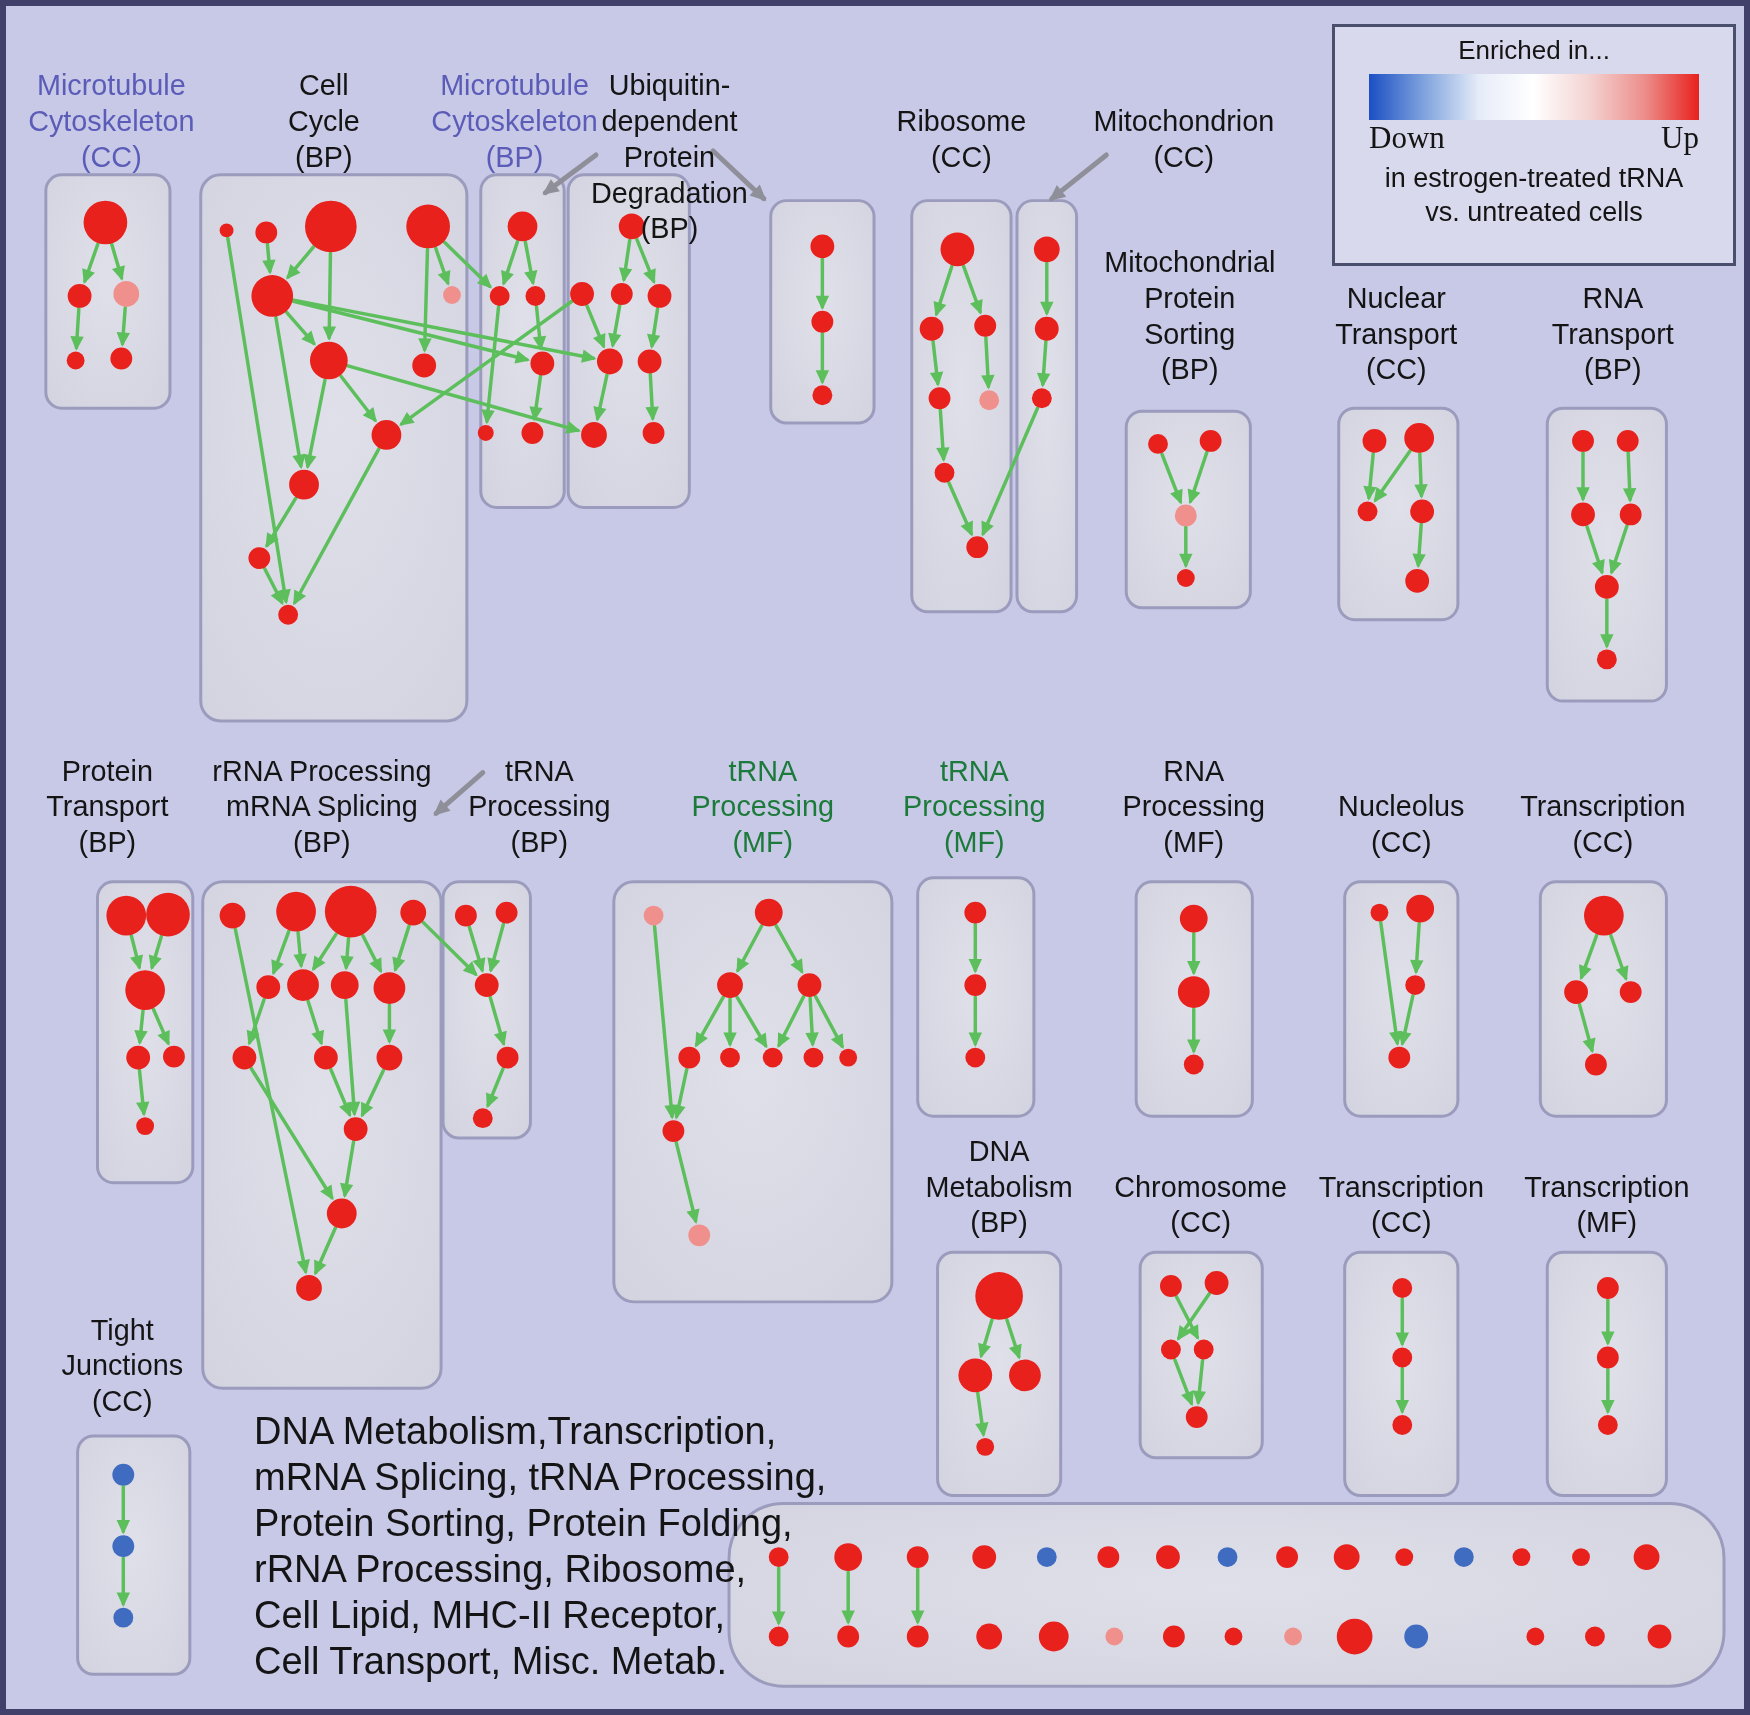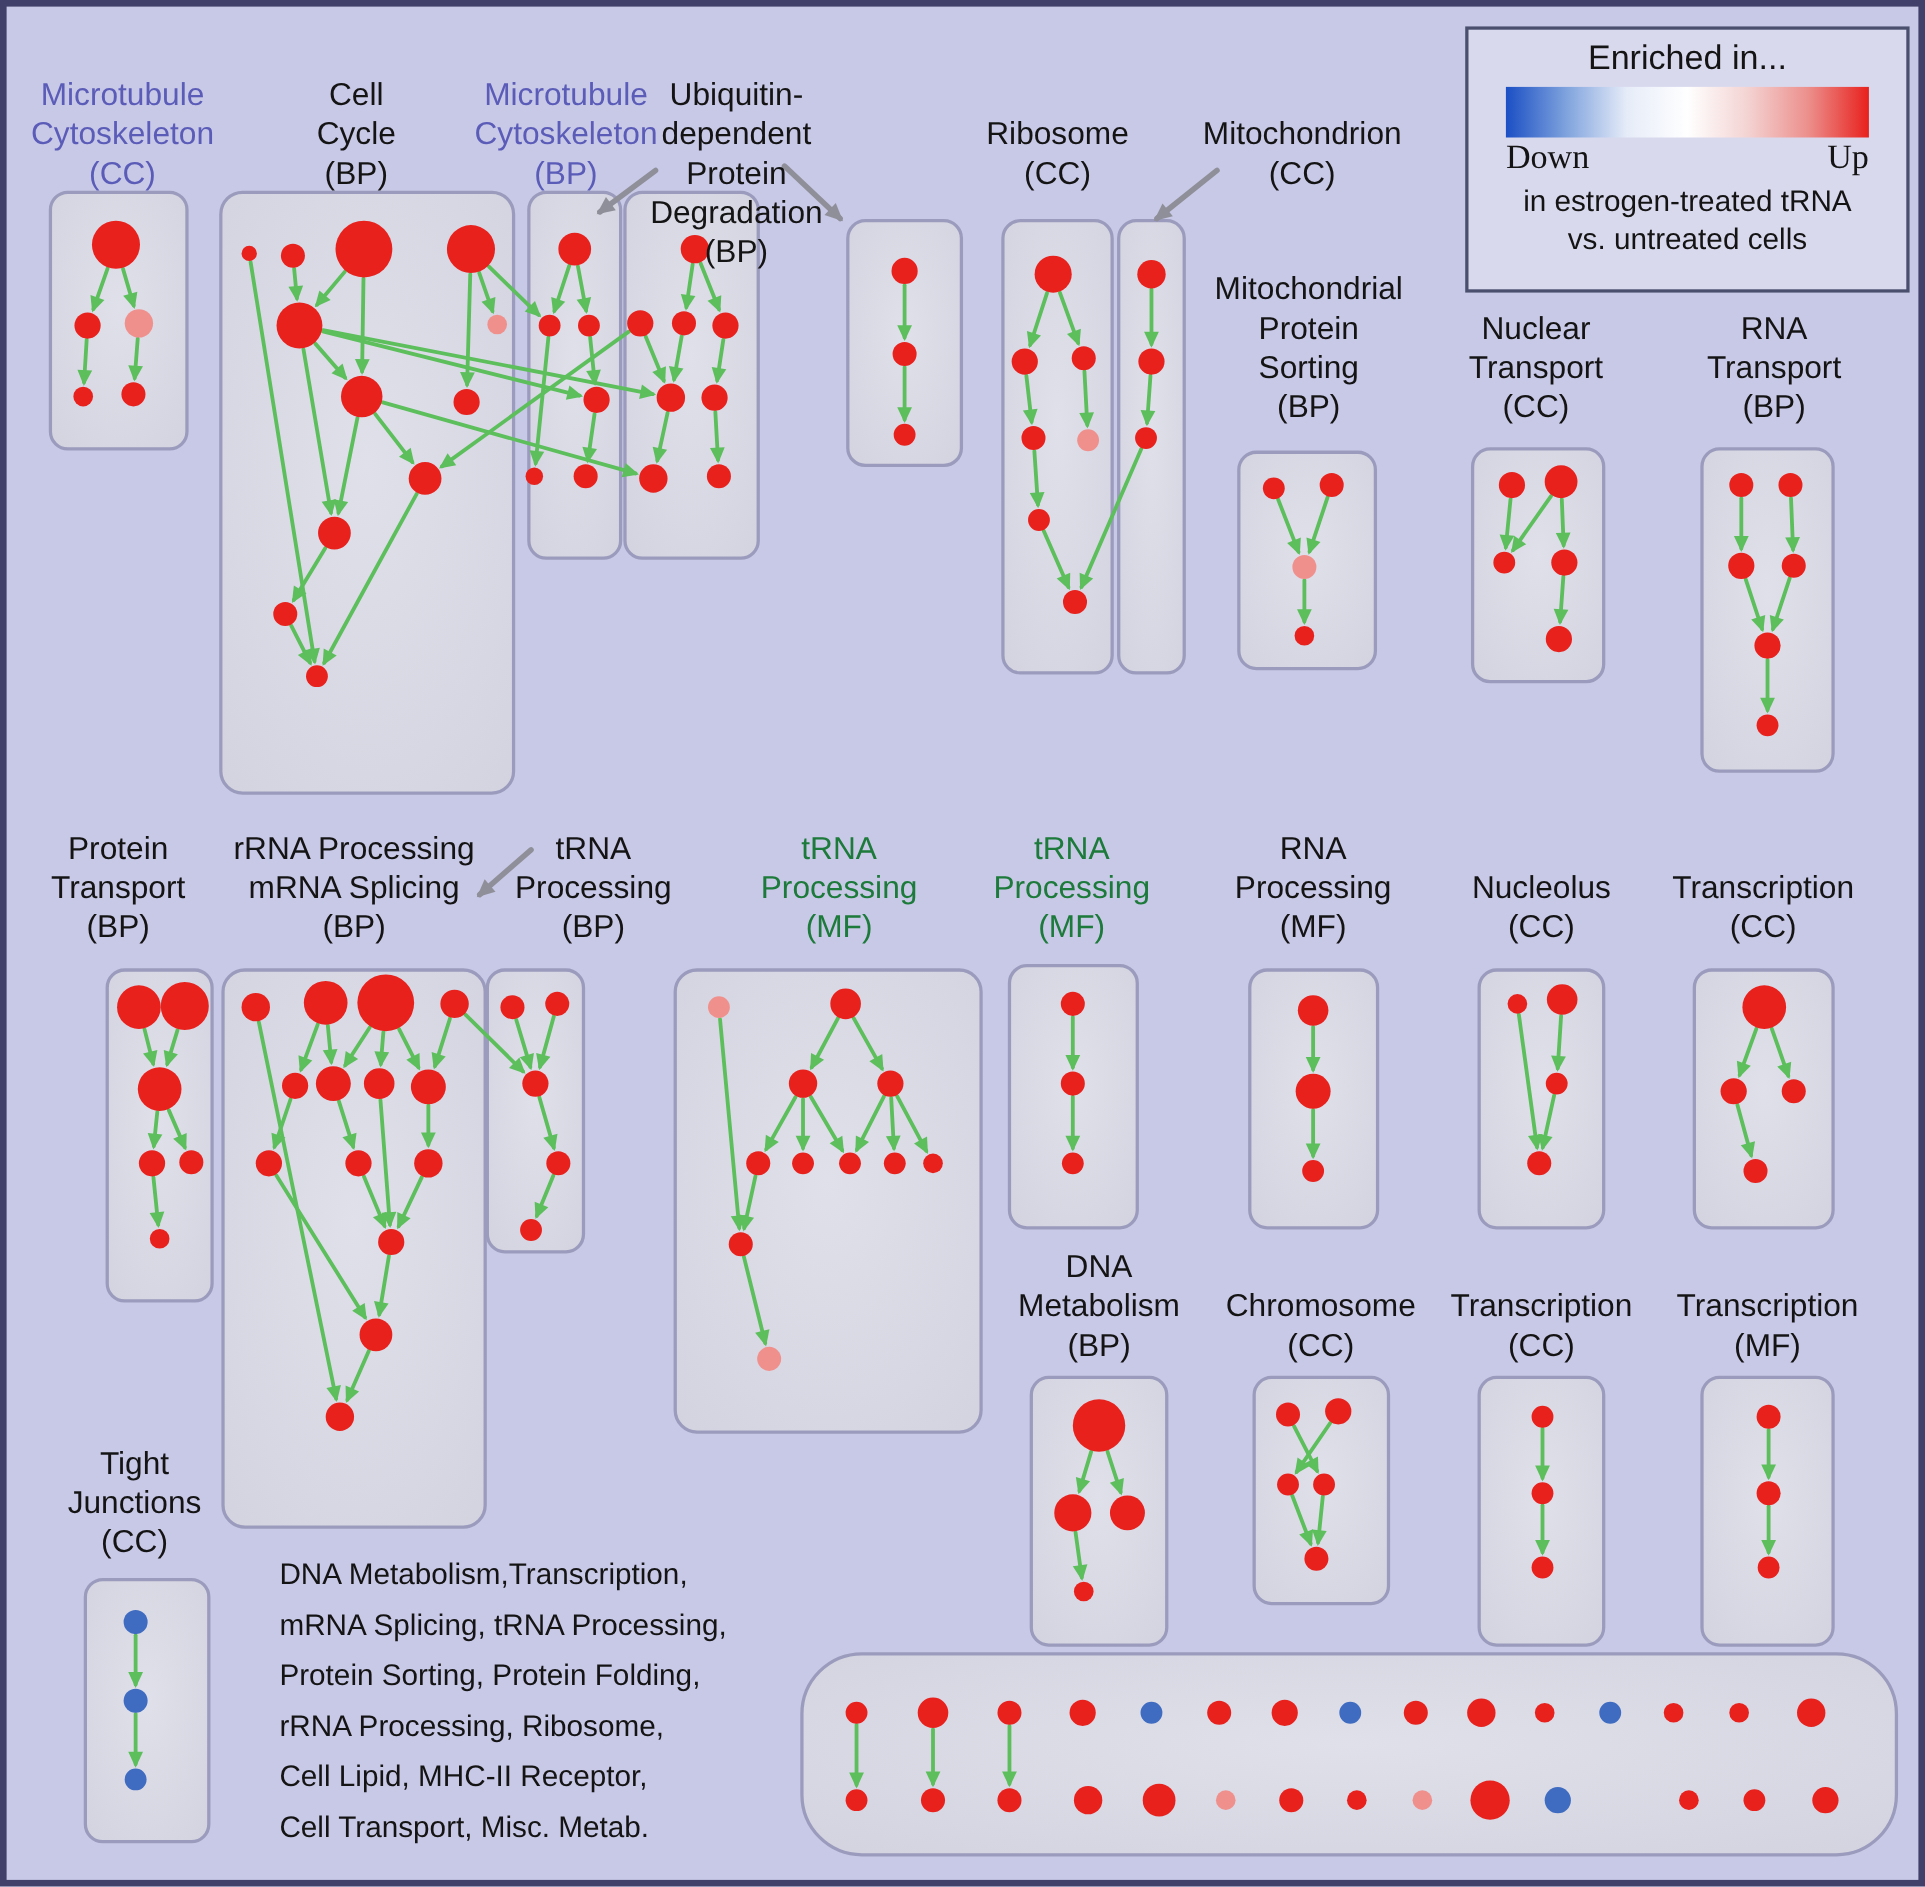--- a/index.html
+++ b/index.html
@@ -7,29 +7,29 @@
   #figure{
     position:relative; width:1750px; height:1715px;
     background:#c8c8e7; border:6px solid #40406a; overflow:hidden;
   }
   #diagram-svg{ position:absolute; left:0; top:0; width:100%; height:100%; }
   svg text{ font-family:"Liberation Sans", sans-serif; }
   .legend{
     position:absolute; left:1326px; top:18px; width:404px; height:242px;
     border:3px solid #4a4f6e; background:#d9d9ee; text-align:center; color:#141414;
   }
-  .legend-title{ font-size:31px; margin-top:8px; }
+  .legend-title{ font-size:26px; margin-top:8px; }
   .legend-bar{ width:330px; height:46px; margin:8px auto 0;
     background:linear-gradient(90deg,#1b4fc4,#7fa3dd,#e6ecf8,#ffffff,#f3d3d2,#ec8f8c,#e8211d);}
   .legend-ends{ width:330px; margin:0 auto; display:flex; justify-content:space-between; font-size:31px;font-family:Liberation Serif, serif; }
   .legend-sub{ font-size:27px; line-height:34px; }
   .legend-sub.first{ margin-top:5px; }
   .misc-text{
     position:absolute; left:248px; top:1402px;
-    font-size:27px; line-height:46px; color:#141414;
+    font-size:38px; line-height:46px; color:#141414;
   }
 </style>
 </head>
 <body>
 
 <div id="figure" style="background: rgb(200, 200, 231); border-color: rgb(64, 64, 106);">
 
   <svg id="diagram-svg" viewBox="0 0 1750 1715">
     <defs>
       <radialGradient id="boxgrad" cx="50%" cy="45%" r="75%">

